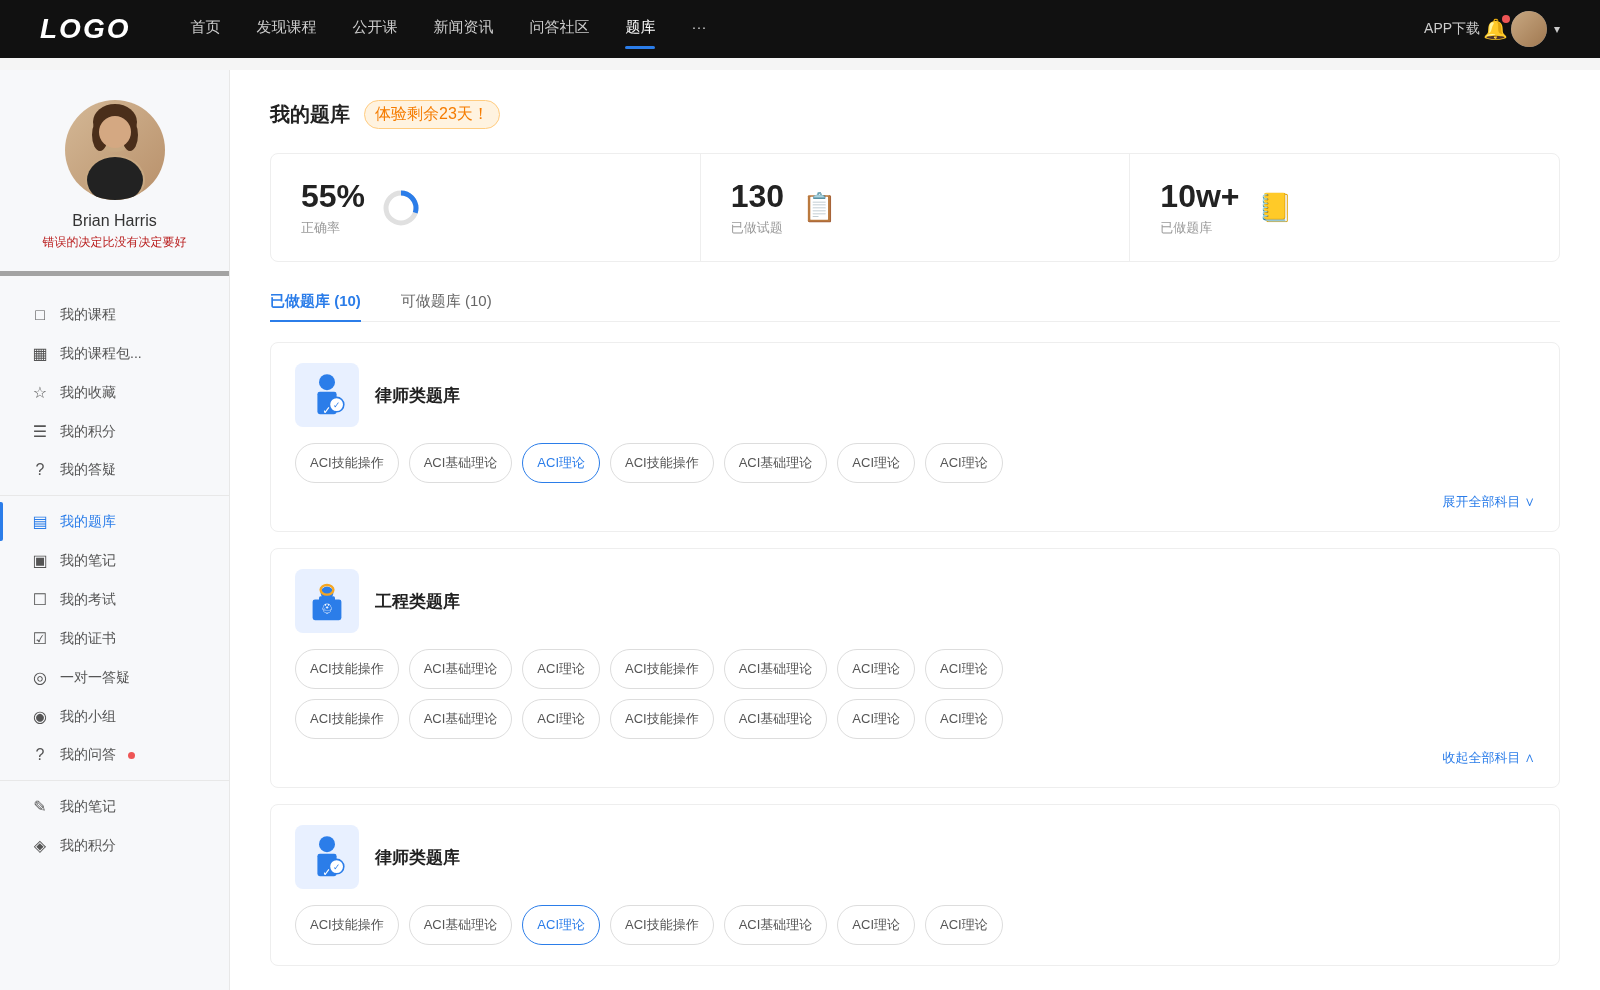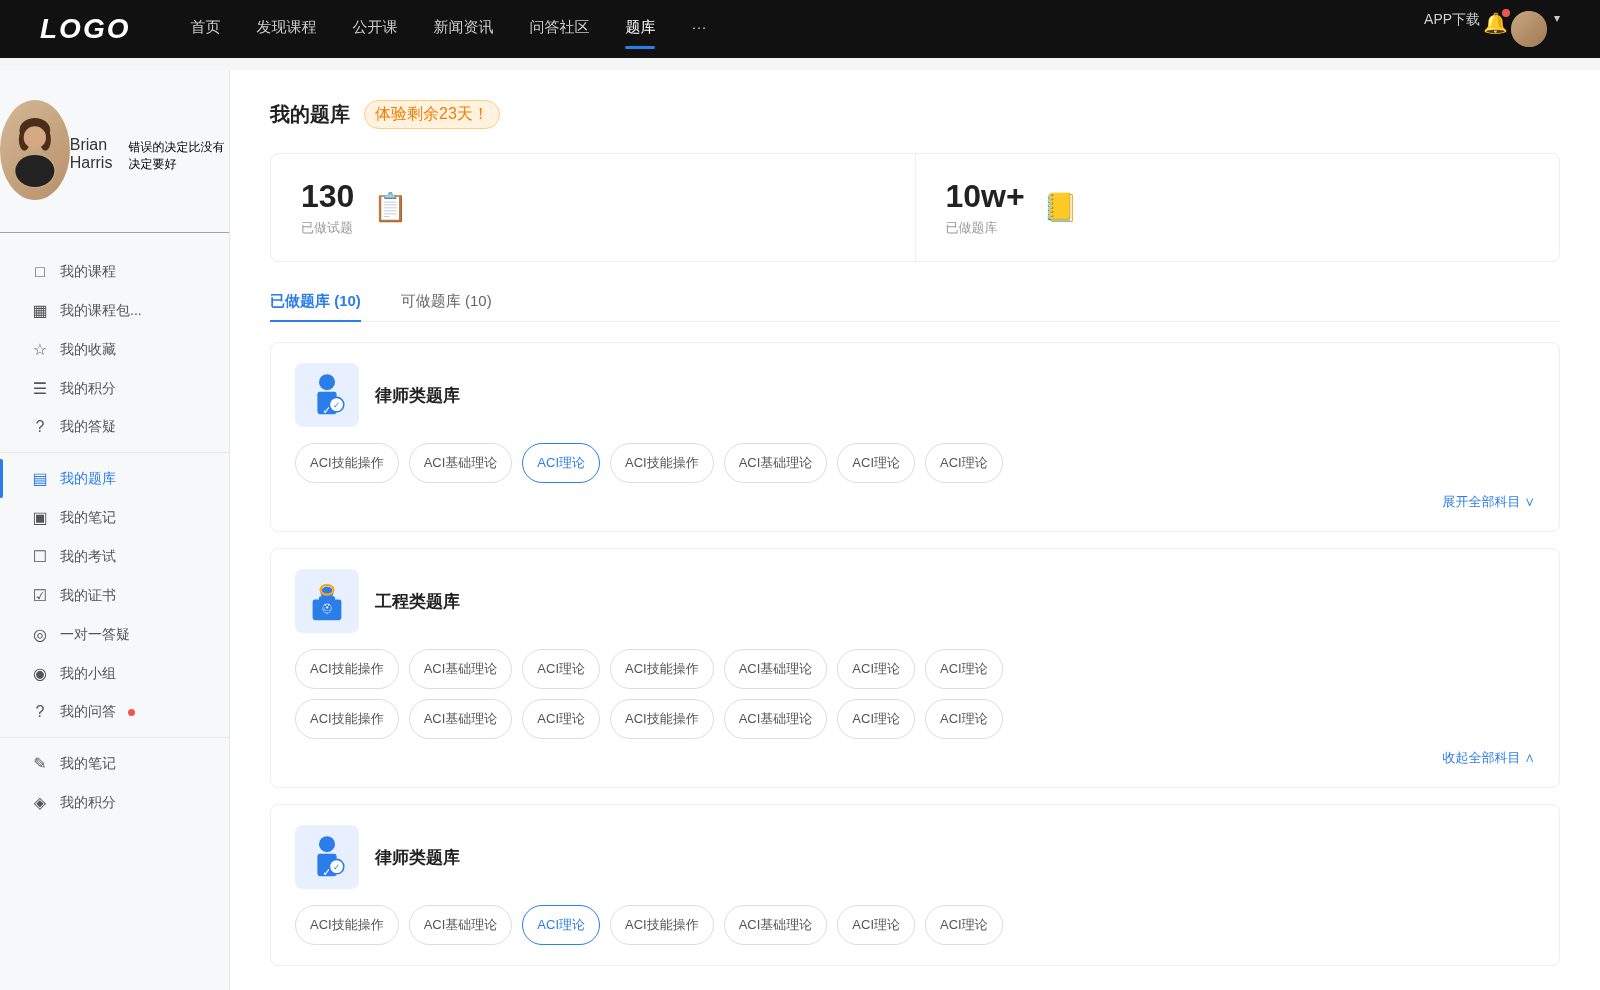--- a/index.html
+++ b/index.html
@@ -43,21 +43,21 @@
       content: '';
       position: absolute;
       bottom: -8px;
       left: 0; right: 0;
       height: 3px;
       background: #2b7de9;
       border-radius: 2px;
     }
     .topnav-right {
       display: flex;
-      align-items: flex-start;
+      align-items: center;
       gap: 3px;
     }
     .topnav-app-download {
       color: #ccc;
       font-size: 14px;
       cursor: pointer;
     }
     .topnav-bell {
       position: relative;
       cursor: pointer;
@@ -97,44 +97,44 @@
     
     .sidebar {
       width: 230px;
       background: #f7f8fa;
       border-right: 1px solid #e8e8e8;
       flex-shrink: 0;
       padding: 30px 0 20px 0;
     }
     .sidebar-profile {
       display: flex;
-      flex-direction: row;
+      flex-direction: column;
       align-items: center;
       padding-bottom: 20px;
-      border-bottom: 1px solid #a3a3a3;
+      border-bottom: 5px solid #a3a3a3;
       margin-bottom: 10px;
     }
     .sidebar-avatar {
       width: 100px; height: 100px;
       border-radius: 50%;
       background: linear-gradient(135deg, #d4b896, #b8906a);
       margin-bottom: 12px;
       overflow: hidden;
       display: flex; align-items: center; justify-content: center;
     }
     .sidebar-avatar svg { width: 100%; height: 100%; }
     .sidebar-name {
       font-size: 16px;
       font-weight: 500;
       color: #333;
       margin-bottom: 4px;
     }
     .sidebar-motto {
       font-size: 12px;
-      color: #000000;
+      color: #b91c1c;
     }
     .sidebar-menu {
       list-style: none;
       padding: 10px 0;
     }
     .sidebar-menu-item {
       display: flex;
       align-items: center;
       gap: 10px;
       padding: 10px 30px;
@@ -439,20 +439,32 @@
 
   <main class="content">
 
     <div class="page-title-row">
       <h1 class="page-title">我的题库</h1>
       <span class="trial-badge">体验剩余23天！</span>
     </div>
 
     <div class="stats-row" id="stats-row">
 
+    <div class="stat-item">
+    <div class="stat-text">
+      <div class="stat-value">55%</div>
+      <div class="stat-label">正确率</div>
+    </div>
+    <div class="stat-icon">
+            <svg class="donut-chart" viewBox="0 0 40 40">
+    <circle cx="20" cy="20" r="15" fill="none" stroke="#e0e0e0" stroke-width="5"></circle>
+    <circle cx="20" cy="20" r="15" fill="none" stroke="#2b7de9" stroke-width="5" stroke-dasharray="51.81 94.2" stroke-dashoffset="23.6" transform="rotate(-90 20 20)"></circle>
+  </svg>
+          </div>
+  </div>
         <div class="stat-item">
     <div class="stat-text">
       <div class="stat-value">130</div>
       <div class="stat-label">已做试题</div>
     </div>
     <div class="stat-icon">
             <span style="font-size:28px;color:#4caf80">📋</span>
           </div>
   </div>
         <div class="stat-item">

